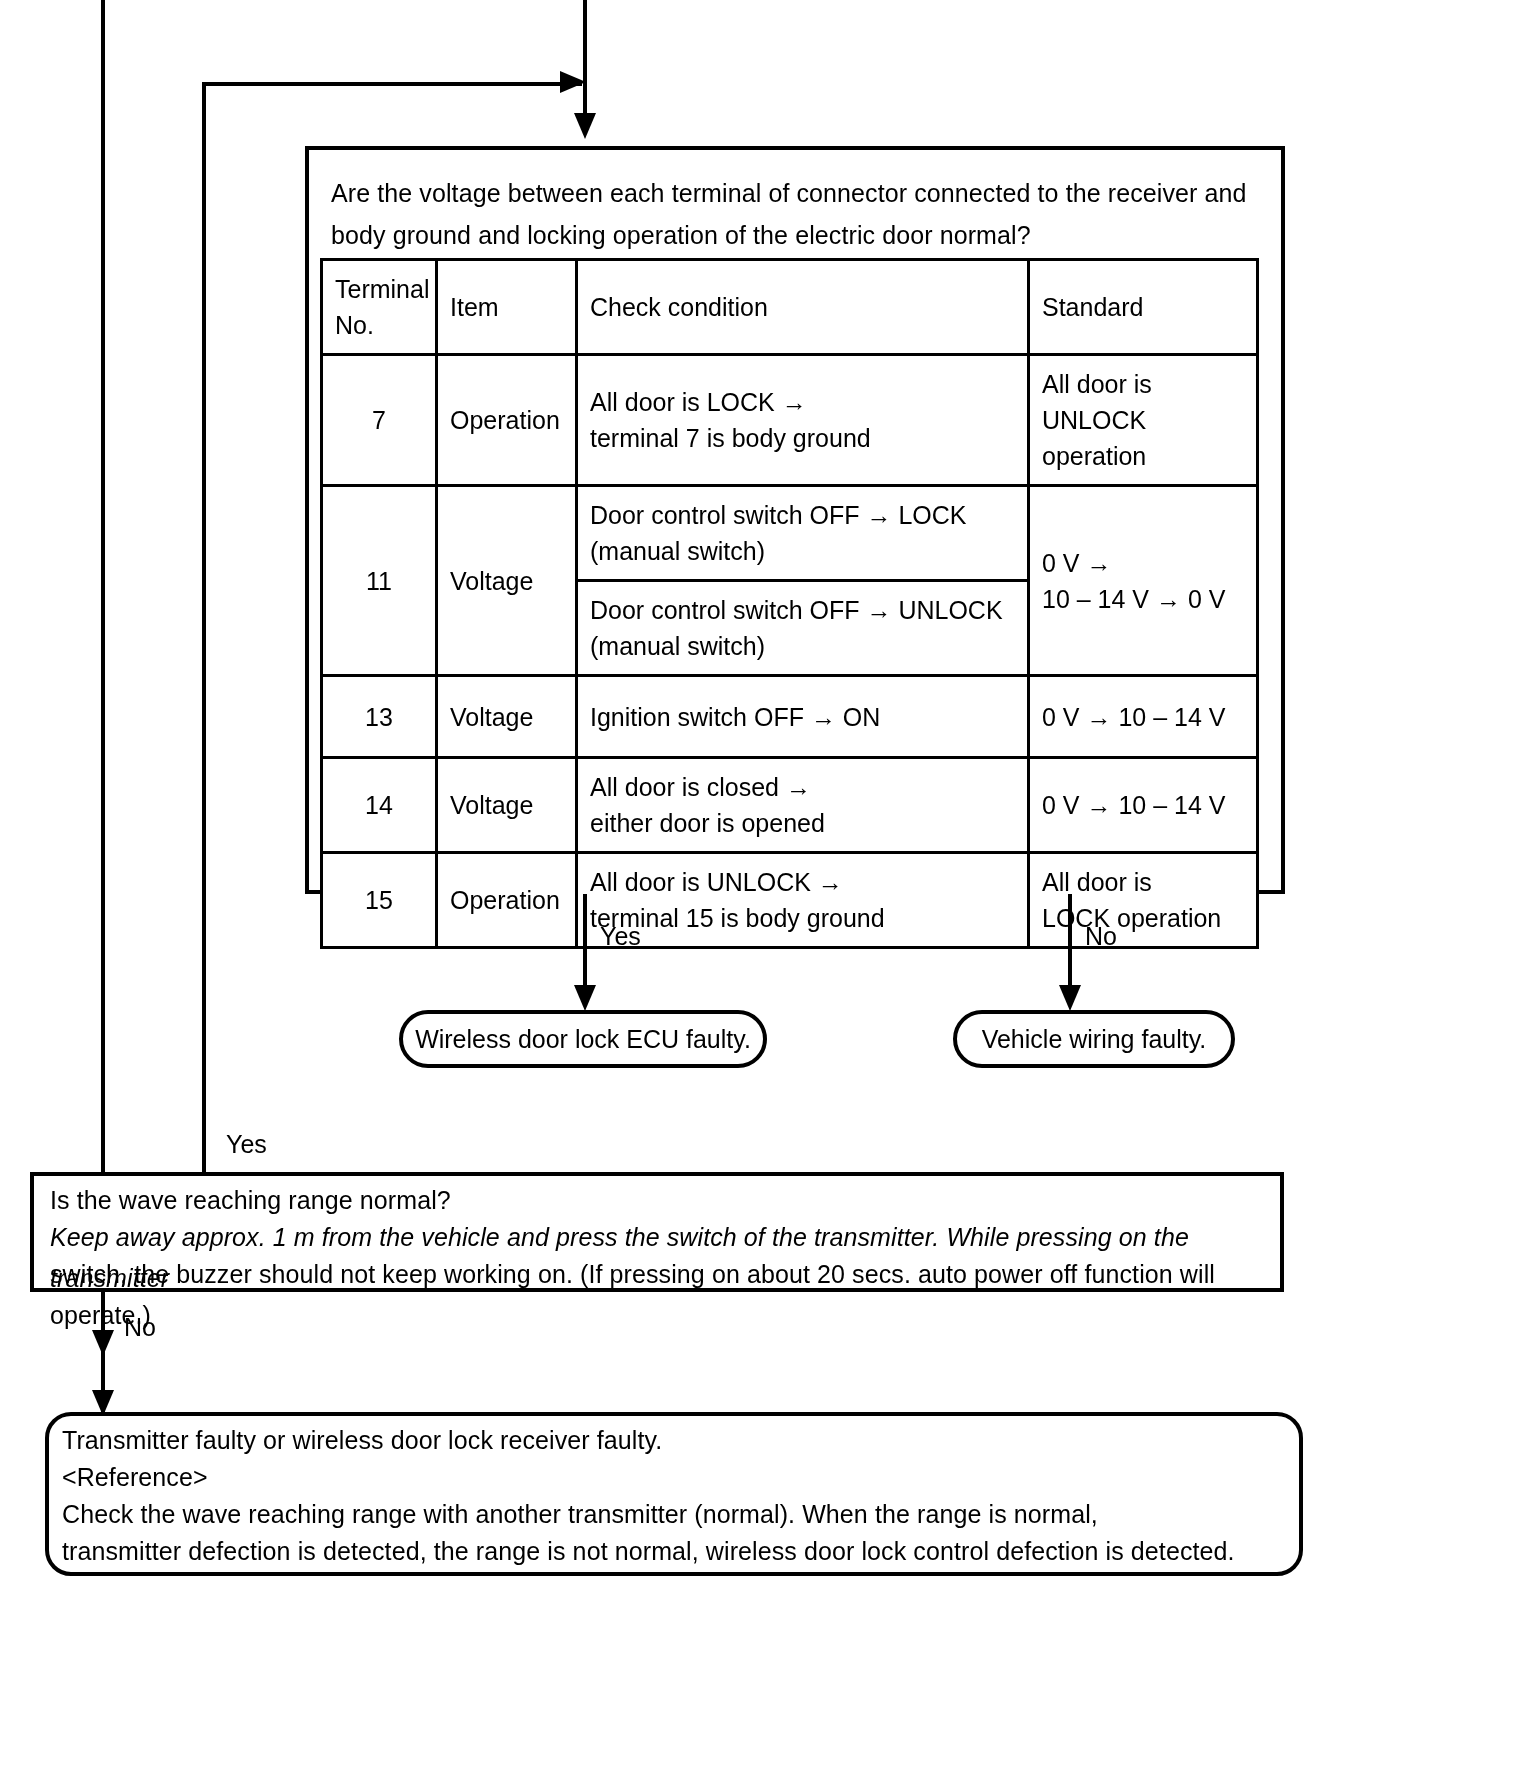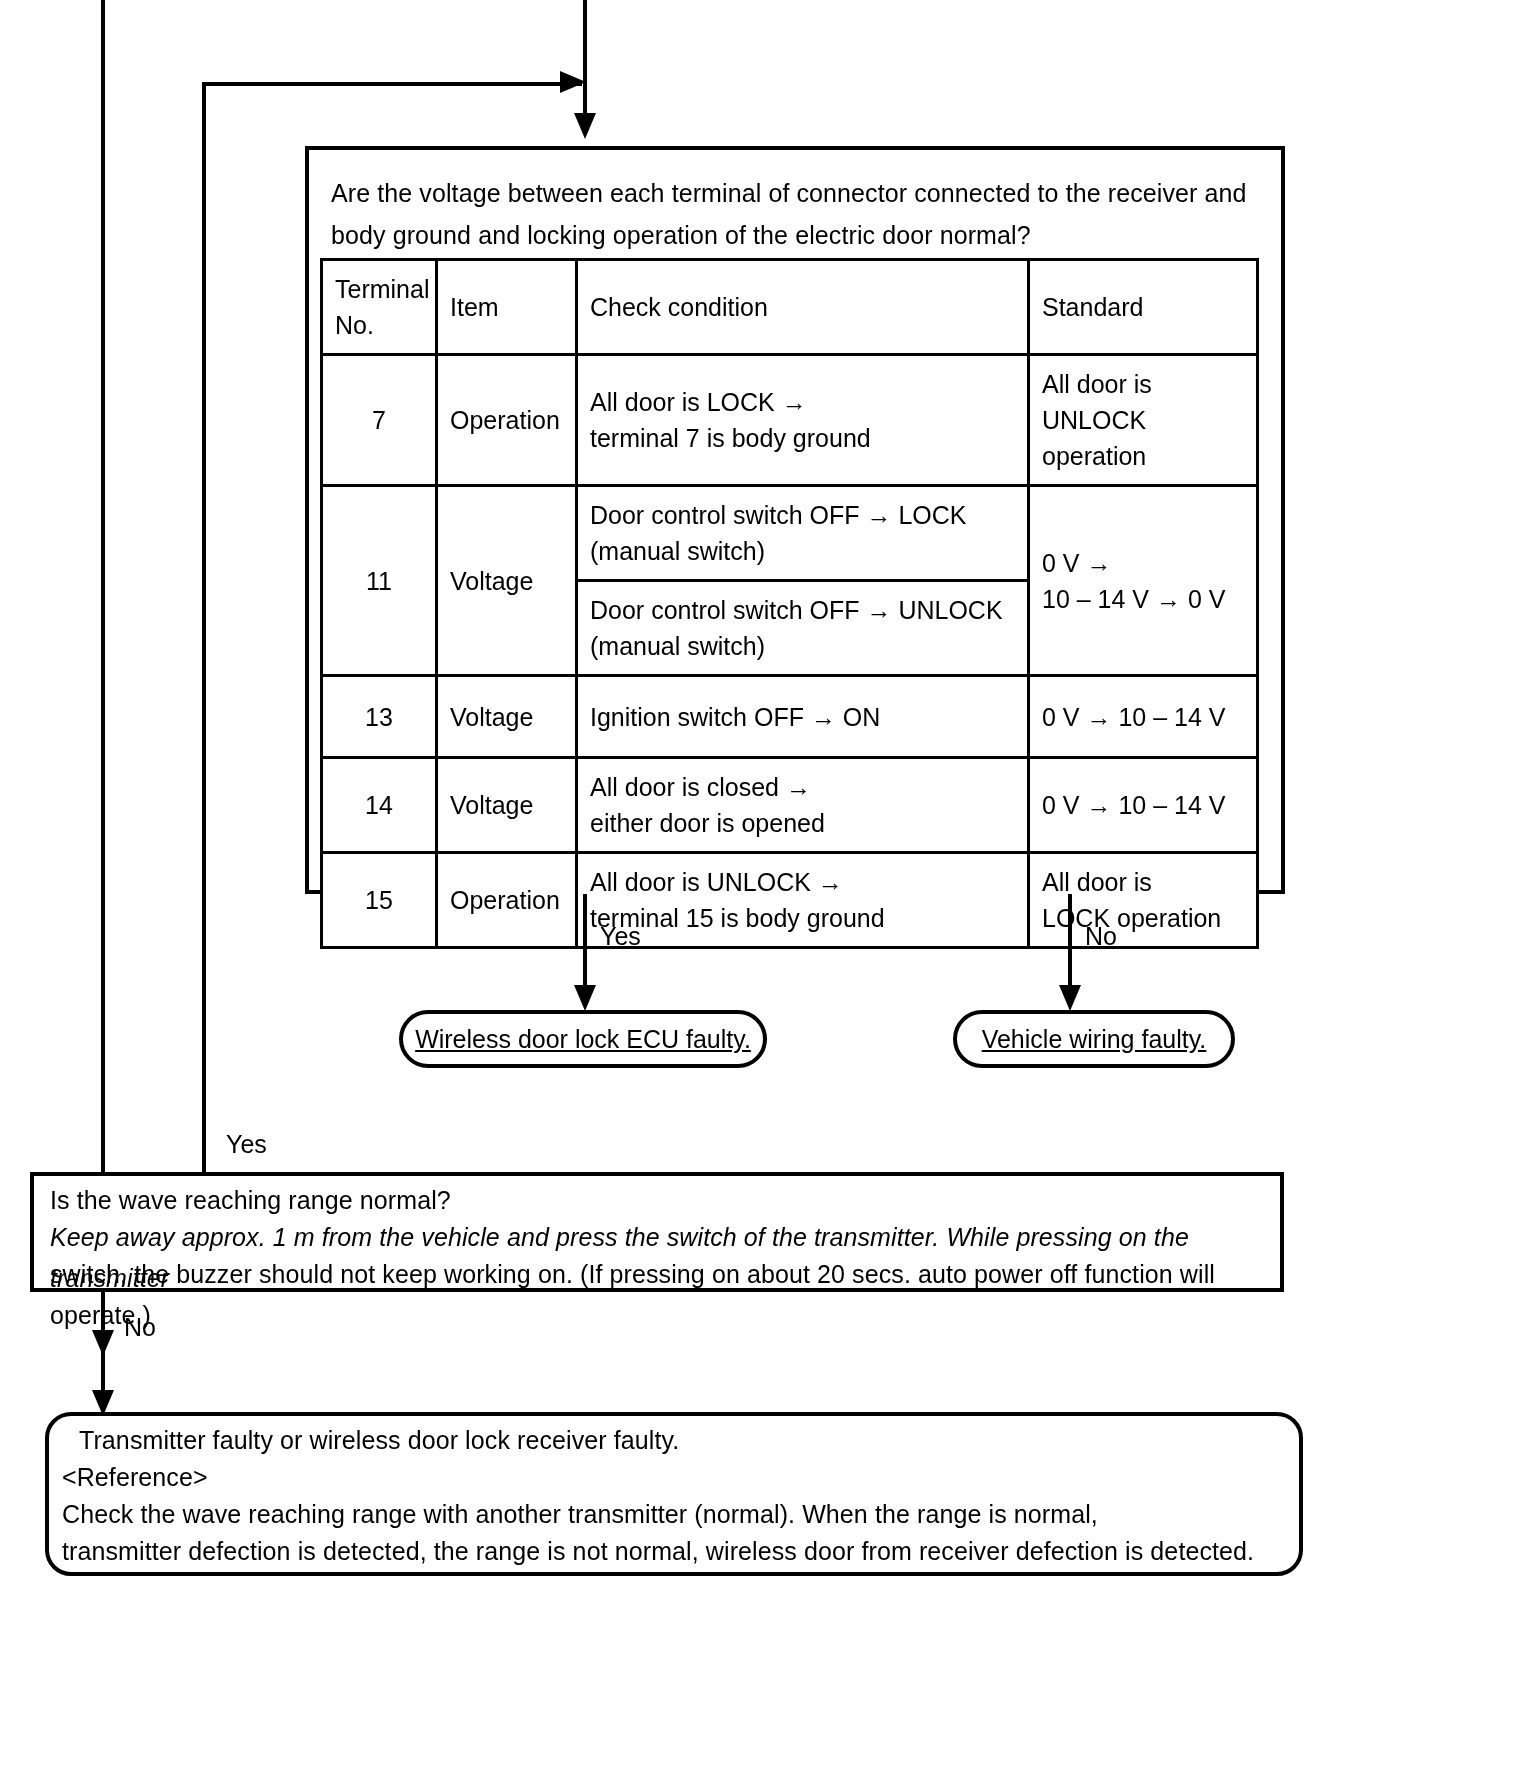--- a/index.html
+++ b/index.html
@@ -32,21 +32,21 @@
   
   .box{
     position:absolute;border:4px solid #000;background:#fff;box-sizing:border-box;
   }
   .box-round{
     position:absolute;border:4px solid #000;background:#fff;box-sizing:border-box;
     border-radius:26px;
   }
   .oval{
     position:absolute;border:4px solid #000;background:#fff;box-sizing:border-box;
-    border-radius:999px;display:flex;align-items:center;justify-content:center;text-decoration:underline;
+    border-radius:999px;display:flex;align-items:center;justify-content:center;
   }
 
   .qtext{
     position:absolute;font-size:25px;line-height:42px;letter-spacing:.1px;
   }
   .btext{
     position:absolute;font-size:25px;line-height:41px;letter-spacing:.1px;
   }
   .ovtext{font-size:25px;white-space:nowrap;}
   .branch-label{position:absolute;font-size:25px;}
@@ -171,18 +171,18 @@
   <div class="box" style="left:30px;top:1172px;width:1254px;height:120px;"></div>
   <div class="btext" style="left:50px;top:1180px;width:1220px;">Is the wave reaching range normal?</div>
   <div class="btext" style="left:50px;top:1217px;width:1230px;font-style:italic;">Keep away approx. 1 m from the vehicle and press the switch of the transmitter. While pressing on the transmitter</div>
   <div class="btext" style="left:50px;top:1254px;width:1230px;">switch, the buzzer should not keep working on. (If pressing on about 20 secs. auto power off function will operate.)</div>
 
   <div class="vline" style="left:101px;top:1292px;height:120px;"></div>
   <div class="arrow-down" style="left:92px;top:1390px;"></div>
   <div class="branch-label" style="left:124px;top:1313px;">No</div>
 
   <div class="box-round" style="left:45px;top:1412px;width:1258px;height:164px;"></div>
-  <div class="btext" style="left:62px;top:1420px;width:1230px;margin-left:17px;">Transmitter faulty or wireless door lock receiver faulty.</div>
+  <div class="btext" style="left:62px;top:1420px;width:1230px;">Transmitter faulty or wireless door lock receiver faulty.</div>
   <div class="btext" style="left:62px;top:1457px;width:1230px;">&lt;Reference&gt;</div>
   <div class="btext" style="left:62px;top:1494px;width:1230px;">Check the wave reaching range with another transmitter (normal). When the range is normal,</div>
-  <div class="btext" style="left:62px;top:1531px;width:1230px;">transmitter defection is detected, the range is not normal, wireless door from receiver defection is detected.</div>
+  <div class="btext" style="left:62px;top:1531px;width:1230px;">transmitter defection is detected, the range is not normal, wireless door lock control defection is detected.</div>
 
 </div>
 
 </body></html>

